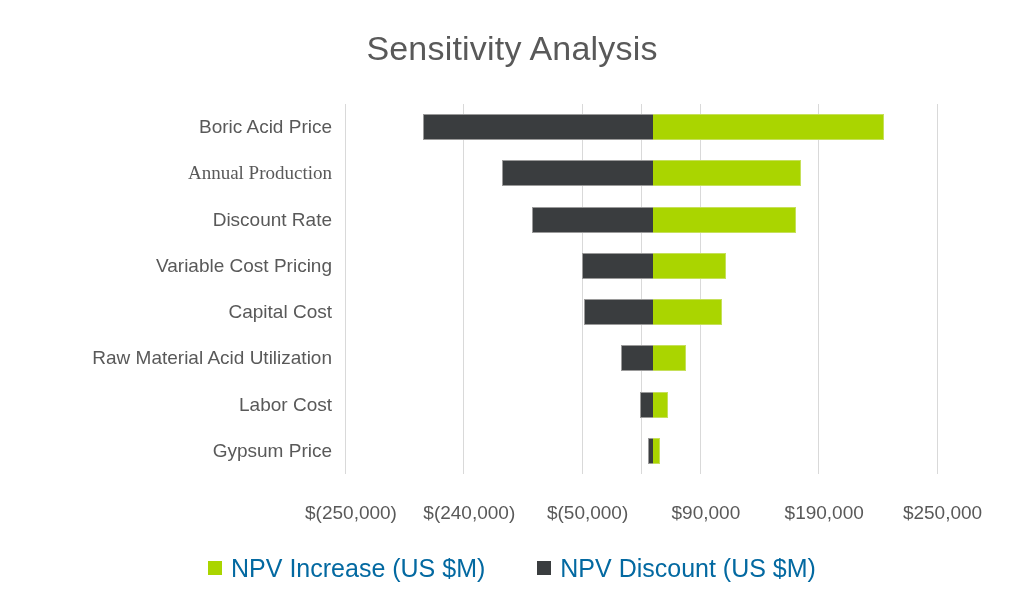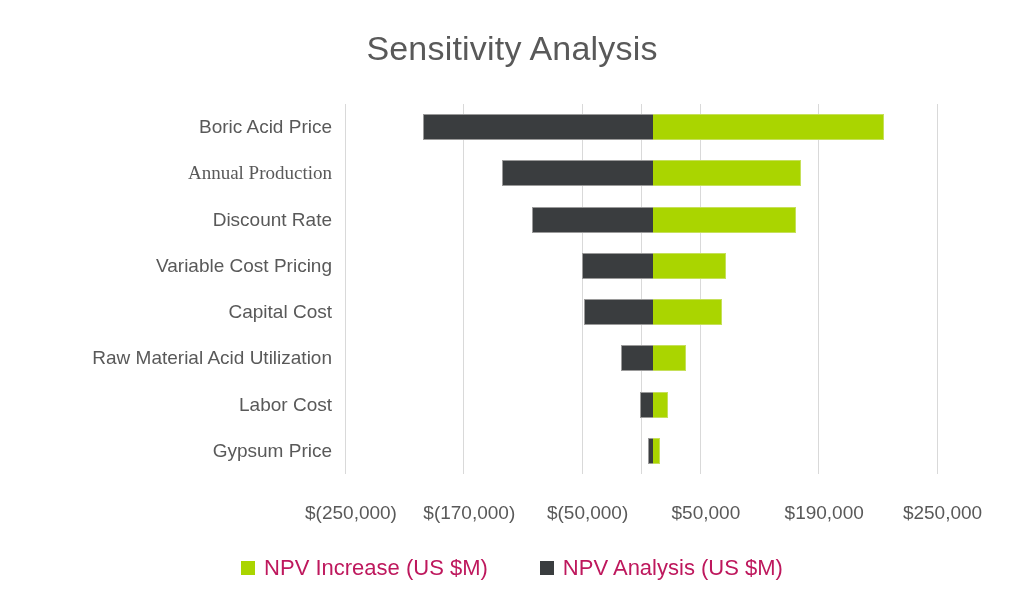--- a/index.html
+++ b/index.html
@@ -143,22 +143,22 @@
     display: flex;
     align-items: center;
     gap: 9px;
   }
   .legend-swatch {
     width: 14px;
     height: 14px;
     display: block;
   }
   .legend-label {
-    font-size: 22px;
-    color: #be185d;
+    font-size: 25px;
+    color: #0369a1;
     white-space: nowrap;
     line-height: 24px;
   }
 </style>
 </head>
 <body>
 
 <div id="chart-root">
 
   <div class="chart-title">Sensitivity Analysis</div>
@@ -211,31 +211,31 @@
       </div>
       <div class="cat-row" style="top: 323.75px;">
         <div class="cat-label">Gypsum Price</div>
         <div class="bar bar-neg" title="Gypsum Price" style="left: 635.545px; width: 5.2052px; background: rgb(58, 61, 63);"></div>
         <div class="bar bar-pos" title="Gypsum Price" style="left: 640.75px; width: 6.8614px; background: rgb(170, 213, 0);"></div>
       </div>
     </div>
 
   <div class="xaxis-layer" id="xaxis-layer">
       <div class="xtick" style="left: 345px;">$(250,000)</div>
-      <div class="xtick" style="left: 463.3px;">$(170,000)</div>
+      <div class="xtick" style="left: 463.3px;">$(240,000)</div>
       <div class="xtick" style="left: 581.6px;">$(50,000)</div>
-      <div class="xtick" style="left: 699.9px;">$50,000</div>
+      <div class="xtick" style="left: 699.9px;">$90,000</div>
       <div class="xtick" style="left: 818.2px;">$190,000</div>
       <div class="xtick" style="left: 936.5px;">$250,000</div>
     </div>
 
   <div class="legend" id="legend">
       <div class="legend-item">
         <span class="legend-swatch" style="background: rgb(170, 213, 0);"></span>
         <span class="legend-label">NPV Increase (US $M)</span>
       </div>
       <div class="legend-item">
         <span class="legend-swatch" style="background: rgb(58, 61, 63);"></span>
-        <span class="legend-label">NPV Analysis (US $M)</span>
+        <span class="legend-label">NPV Discount (US $M)</span>
       </div>
     </div>
 
 </div>
 
 </body></html>

